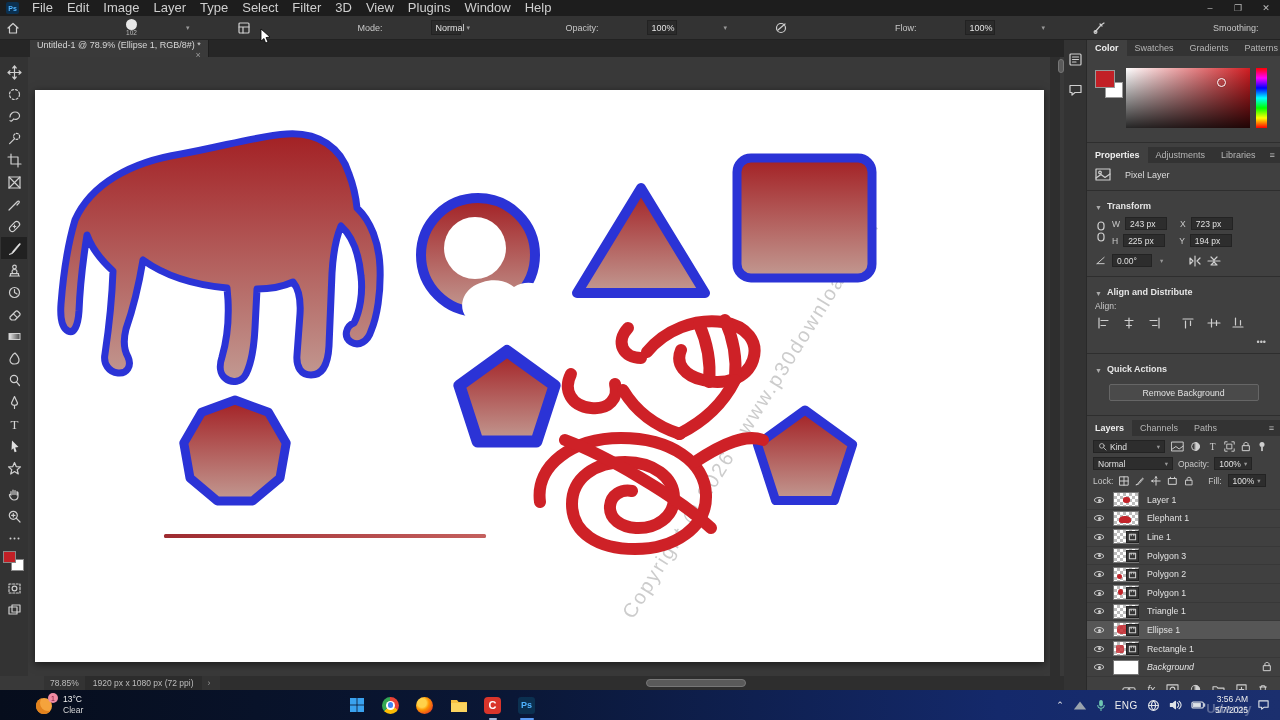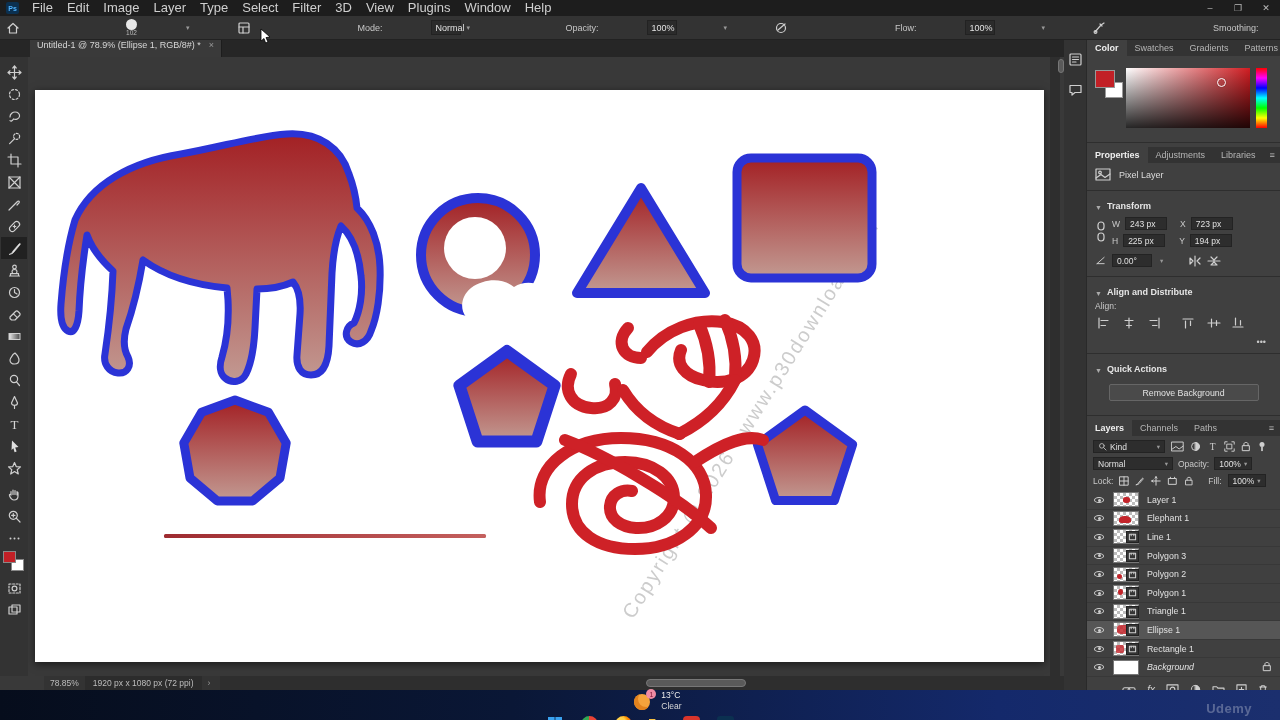--- a/index.html
+++ b/index.html
@@ -23,22 +23,22 @@
   .opt-sep { width:1px; height:16px; background:#262626; margin:0 6px; }
   .opt-label { color:#c7c7c7; font-size:9px; margin:0 3px; }
   .opt-field { background:#2b2b2b; border:1px solid #222; color:#e2e2e2; font-size:9px; padding:1px 4px; min-width:30px; height:15px;
     display:flex; align-items:center; }
   .opt-dd { color:#999; font-size:7px; margin-left:2px; }
   .opt-ico { width:18px; height:18px; display:flex; align-items:center; justify-content:center; margin:0 2px; }
   svg.glyph { stroke:#cfcfcf; fill:none; stroke-width:1.2; stroke-linecap:round; stroke-linejoin:round; }
 
   
   #tabbar { left:0; top:40px; width:1064px; height:17px; background:#262626; display:flex; align-items:flex-end; z-index:28; }
-  #doc-tab { height:17px; background:#3a3a3a; display:flex; align-items:flex-start; padding:0 7px; margin-left:30px;
-    font-size:9px; color:#d8d8d8; border-right:1px solid #1d1d1d; }
+  #doc-tab { height:17px; background:#3a3a3a; display:flex; align-items:flex-end; padding:0 7px; margin-left:30px;
+    font-size:9px; color:#d8d8d8; border-right:1px solid #1d1d1d;flex-direction:column; }
   #doc-tab .close { margin-left:8px; color:#9a9a9a; font-size:9px; }
 
   
   #toolbar { left:0; top:57px; width:28px; height:619px; background:#333333; z-index:27; display:flex; flex-direction:column; align-items:center; padding-top:4px; }
   .tool { width:26px; height:22px; display:flex; align-items:center; justify-content:center; }
   .tool.sel { background:#212121; }
   .fgbg { position:relative; width:24px; height:22px; margin-top:2px; }
   .fgbg .fg { position:absolute; left:1px; top:0; width:13px; height:12px; background:#c22026; border:1px solid #888; }
   .fgbg .bg { position:absolute; left:9px; top:8px; width:13px; height:12px; background:#fff; border:1px solid #888; }
 
@@ -87,21 +87,21 @@
     background-size:6px 6px; background-position:0 0,3px 3px; background-color:#fff; }
   .thumb.white { background:none; background-color:#fff; }
   .mark { position:absolute; background:#c3242a; border-radius:50%; }
   .badge { position:absolute; right:-1px; top:1px; width:13px; height:12px; background:#353535; border:1px solid #222; display:flex; align-items:center; justify-content:center; }
   .lname { color:#e2e2e2; font-size:8.8px; margin-left:4px; }
   .lname.it { font-style:italic; }
   .locksym { margin-left:auto; margin-right:8px; }
 
   
   #taskbar { left:0; top:690px; width:1280px; height:30px; z-index:40;
-    background:linear-gradient(90deg,#060d1c 0%, #0a1736 40%, #14296b 78%, #1b2f6e 100%); display:flex; align-items:center; color:#eee;flex-direction:column; }
+    background:linear-gradient(90deg,#060d1c 0%, #0a1736 40%, #14296b 78%, #1b2f6e 100%); display:flex; align-items:center; color:#eee; }
   .tbicon { width:24px; height:24px; margin:0 5px; display:flex; align-items:center; justify-content:center; position:relative; }
   .runline { position:absolute; bottom:-3px; left:5px; width:14px; height:2px; border-radius:1px; }
   .tray { display:flex; align-items:center; margin-left:auto; gap:9px; padding-right:10px; font-size:8.5px; }
   .clock { text-align:right; font-size:8.5px; line-height:1.25; }
   #udemy-mark { position:absolute; right:28px; bottom:4px; font-size:13px; font-weight:bold; color:rgba(255,255,255,.28); letter-spacing:.5px; z-index:41; }
 
   .mini { font-size:8.5px; color:#c9c9c9; }
   .alignico { width:14px; height:12px; }
   .qa-btn { display:block; margin:6px auto 2px auto; width:150px; height:17px; background:#4a4a4a; border:1px solid #666;
     border-radius:2px; color:#e3e3e3; font-size:8.8px; display:flex; align-items:center; justify-content:center; }
@@ -481,21 +481,21 @@
     </div>
     <div class="pdivider"></div>
 
     <div>
       <div class="ptabs">
         <div class="ptab active">Properties</div>
         <div class="ptab">Adjustments</div>
         <div class="ptab">Libraries</div>
         <div class="phamb">≡</div>
       </div>
-      <div class="row" style="padding:5px 8px;gap:8px">
+      <div class="row" style="padding:5px 8px;gap:14px">
         <svg class="glyph" width="16" height="13" viewBox="0 0 16 13">
             <rect x="1" y="1" width="14" height="11"></rect>
             <circle cx="5" cy="4.5" r="1.3"></circle>
             <path d="M1 10 L6 6.5 L10 9.5 L15 6"></path>
           </svg>
         <span style="color:#dcdcdc">Pixel Layer</span>
       </div>
       <div class="pdivider"></div>
       <div class="sect-head">
           <span class="chev">▼</span>

